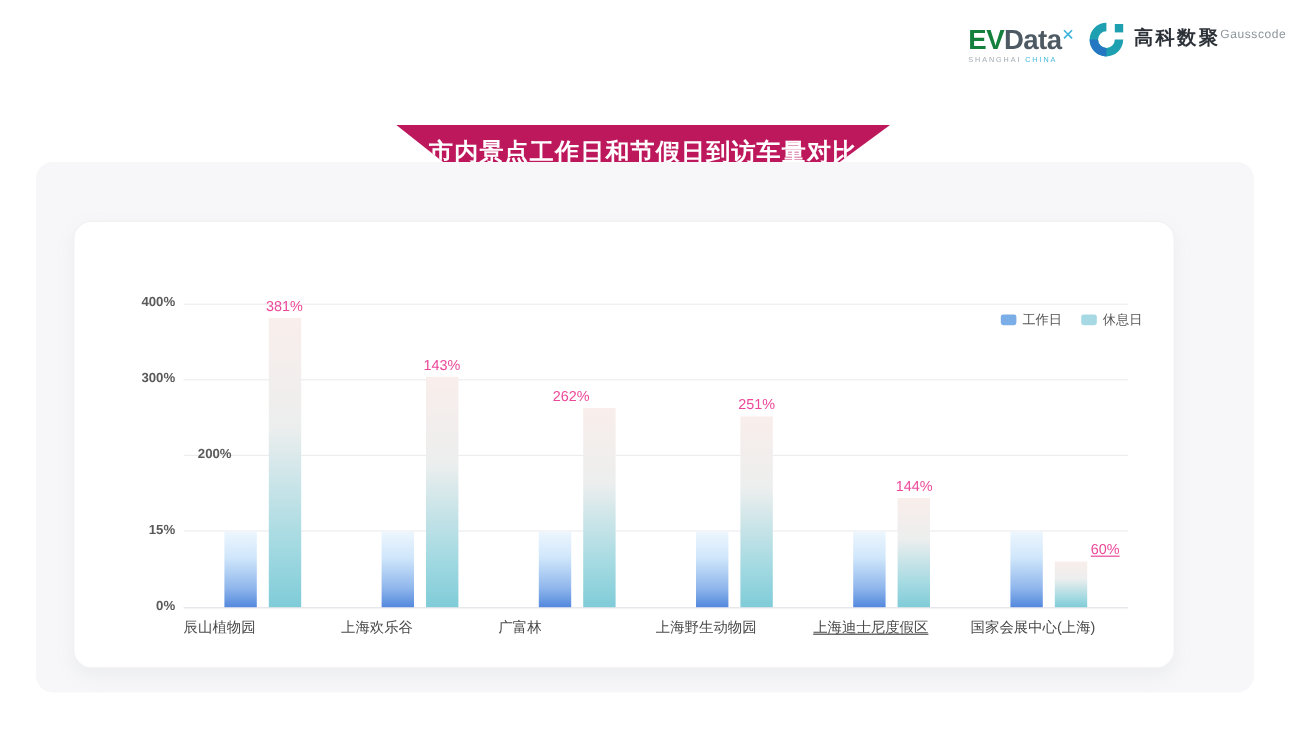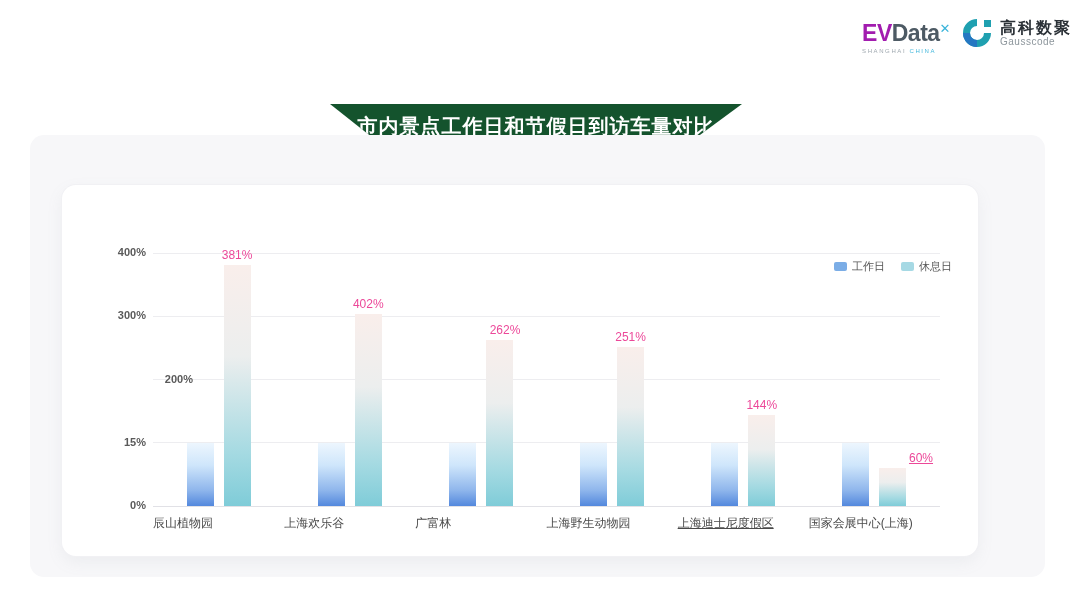--- a/index.html
+++ b/index.html
@@ -8,27 +8,27 @@
     position: relative;
     background: #ffffff;
     font-family: "Liberation Sans", "DejaVu Sans", sans-serif;
     overflow: hidden;
   }
 
   
   .logos { position:absolute; top:16px; right:8px; display:flex; align-items:flex-start; gap:10px; }
   .evdata { display:flex; flex-direction:column; align-items:flex-start; padding-top:6px; }
   .evdata-row { font-weight:bold; font-size:23px; letter-spacing:-0.5px; line-height:1; }
-  .evdata-ev { color:#a21caf; }
+  .evdata-ev { color:#15803d; }
   .evdata-data { color:#4d5a64; }
   .evdata-x { color:#3ab4da; font-size:13px; vertical-align:top; font-weight:bold; }
   .evdata-sub { font-size:6px; letter-spacing:1.6px; margin-top:3px; color:#a0a9b0; }
   .evdata-sub b { color:#45b8dc; font-weight:normal; }
   .gauss { display:flex; align-items:center; gap:6px; }
-  .gauss-text { display:flex; flex-direction:column; line-height:1.1; }
+  .gauss-text { display:flex; flex-direction:row; line-height:1.1; }
   .gauss-cn { font-size:16px; font-weight:bold; color:#2b3137; letter-spacing:2px; }
   .gauss-en { font-size:10px; color:#8d969c; letter-spacing:0.5px; }
 
   
   .banner {
     position:absolute; left:330px; top:104px; width:412px; height:44px;
     clip-path: polygon(0 0, 100% 0, 85.5% 100%, 13.5% 100%);
     display:flex; align-items:center; justify-content:center;
     color:#ffffff; font-size:20px; font-weight:bold; letter-spacing:1px;
   }
@@ -73,21 +73,21 @@
       <path d="M3 17 A14 14 0 0 0 17 31 L17 24 A7 7 0 0 1 10 17 Z" fill="#2577c2"></path>
       <rect x="24" y="4" width="7" height="7" fill="#1fa0b0"></rect>
     </svg>
     <div class="gauss-text">
       <span class="gauss-cn">高科数聚</span>
       <span class="gauss-en">Gausscode</span>
     </div>
   </div>
 </div>
 
-<div class="banner" id="banner" style="background: #14532d;">
+<div class="banner" id="banner" style="background: #be185d;">
   <span>市内景点工作日和节假日到访车量对比</span>
 </div>
 
 <div class="panel"></div>
 <div class="card">
   <div class="chart" id="chart">
     <div class="legend" id="legend">
         <div class="legend-item">
           <span class="legend-swatch" style="background: rgb(123, 173, 230);"></span>
           <span class="legend-label">工作日</span>
@@ -106,25 +106,25 @@
       <div class="gridline" style="left: 91px; width: 787px; top: 130.9px;"></div>
       <div class="ytick" style="top: 124.4px;">300%</div>
       <div class="gridline" style="left: 91px; width: 787px; top: 67.7px;"></div>
       <div class="ytick" style="top: 61.2px;">400%</div>
       <div class="bar" style="left: 124.583px; width: 27px; top: 257.8px; height: 63.2px; background: linear-gradient(rgb(237, 246, 254) 0%, rgb(207, 230, 251) 35%, rgb(143, 182, 236) 75%, rgb(83, 136, 221) 100%);"></div>
       <div class="bar" style="left: 161.583px; width: 27px; top: 80.208px; height: 240.792px; background: linear-gradient(rgb(249, 238, 235) 0%, rgb(236, 238, 238) 38%, rgb(165, 218, 226) 78%, rgb(127, 204, 216) 100%);"></div>
       <div class="val-label" style="left: 143.083px; top: 63.208px;">381%</div>
       <div class="xlabel" style="left: 91px; width: 131.167px; top: 330px;">辰山植物园</div>
       <div class="bar" style="left: 255.75px; width: 27px; top: 257.8px; height: 63.2px; background: linear-gradient(rgb(237, 246, 254) 0%, rgb(207, 230, 251) 35%, rgb(143, 182, 236) 75%, rgb(83, 136, 221) 100%);"></div>
       <div class="bar" style="left: 292.75px; width: 27px; top: 128.872px; height: 192.128px; background: linear-gradient(rgb(249, 238, 235) 0%, rgb(236, 238, 238) 38%, rgb(165, 218, 226) 78%, rgb(127, 204, 216) 100%);"></div>
-      <div class="val-label" style="left: 274.25px; top: 111.872px;">402%</div>
+      <div class="val-label" style="left: 274.25px; top: 111.872px;">143%</div>
       <div class="xlabel" style="left: 222.167px; width: 131.167px; top: 330px;">上海欢乐谷</div>
       <div class="bar" style="left: 386.917px; width: 27px; top: 257.8px; height: 63.2px; background: linear-gradient(rgb(237, 246, 254) 0%, rgb(207, 230, 251) 35%, rgb(143, 182, 236) 75%, rgb(83, 136, 221) 100%);"></div>
       <div class="bar" style="left: 423.917px; width: 27px; top: 155.416px; height: 165.584px; background: linear-gradient(rgb(249, 238, 235) 0%, rgb(236, 238, 238) 38%, rgb(165, 218, 226) 78%, rgb(127, 204, 216) 100%);"></div>
-      <div class="val-label" style="left: 411px; top: 138.416px;">262%</div>
+      <div class="val-label" style="left: 382px; top: 138.416px;">262%</div>
       <div class="xlabel" style="left: 353.333px; width: 131.167px; top: 330px;">广富林</div>
       <div class="bar" style="left: 518.083px; width: 27px; top: 257.8px; height: 63.2px; background: linear-gradient(rgb(237, 246, 254) 0%, rgb(207, 230, 251) 35%, rgb(143, 182, 236) 75%, rgb(83, 136, 221) 100%);"></div>
       <div class="bar" style="left: 555.083px; width: 27px; top: 162.368px; height: 158.632px; background: linear-gradient(rgb(249, 238, 235) 0%, rgb(236, 238, 238) 38%, rgb(165, 218, 226) 78%, rgb(127, 204, 216) 100%);"></div>
       <div class="val-label" style="left: 536.583px; top: 145.368px;">251%</div>
       <div class="xlabel" style="left: 484.5px; width: 131.167px; top: 330px;">上海野生动物园</div>
       <div class="bar" style="left: 649.25px; width: 27px; top: 257.8px; height: 63.2px; background: linear-gradient(rgb(237, 246, 254) 0%, rgb(207, 230, 251) 35%, rgb(143, 182, 236) 75%, rgb(83, 136, 221) 100%);"></div>
       <div class="bar" style="left: 686.25px; width: 27px; top: 229.992px; height: 91.008px; background: linear-gradient(rgb(249, 238, 235) 0%, rgb(236, 238, 238) 38%, rgb(165, 218, 226) 78%, rgb(127, 204, 216) 100%);"></div>
       <div class="val-label" style="left: 667.75px; top: 212.992px;">144%</div>
       <div class="xlabel" style="left: 615.667px; width: 131.167px; top: 330px; text-decoration: underline;">上海迪士尼度假区</div>
       <div class="bar" style="left: 780.417px; width: 27px; top: 257.8px; height: 63.2px; background: linear-gradient(rgb(237, 246, 254) 0%, rgb(207, 230, 251) 35%, rgb(143, 182, 236) 75%, rgb(83, 136, 221) 100%);"></div>

